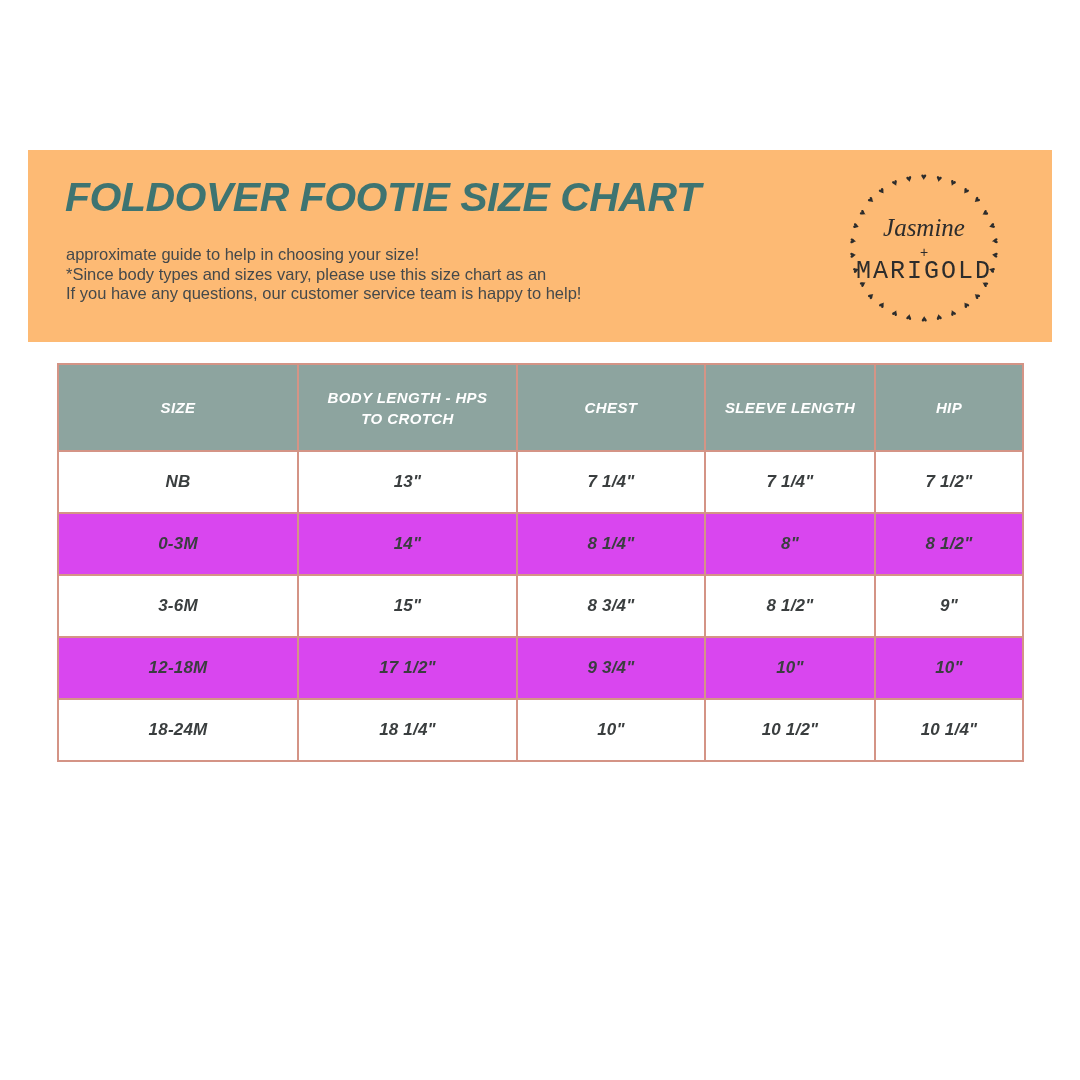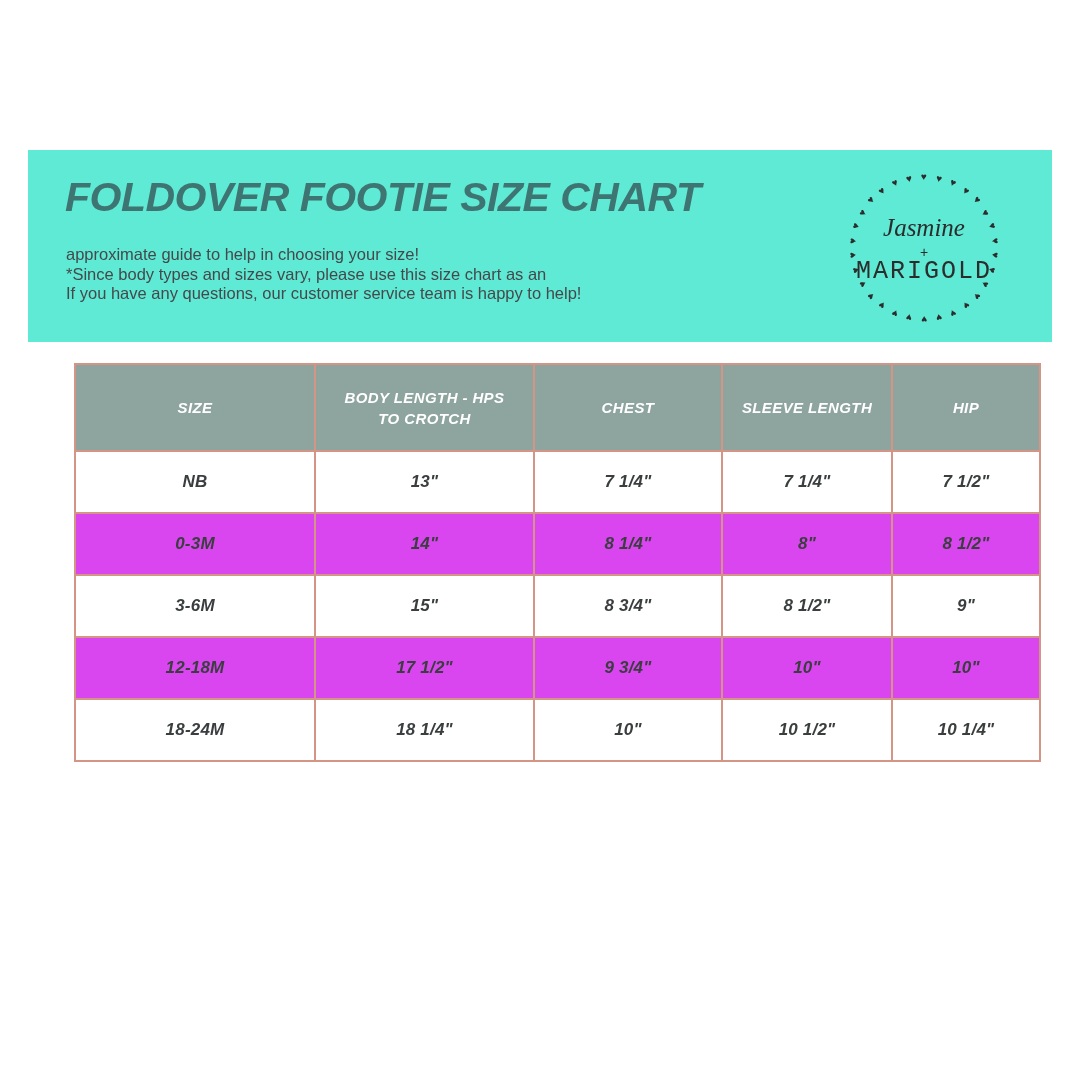--- a/index.html
+++ b/index.html
@@ -9,21 +9,21 @@
     background:#ffffff;
     font-family:"Liberation Sans", sans-serif;
     overflow:hidden;
   }
 
   
   .band {
     position:absolute;
     left:28px; top:150px;
     width:1024px; height:192px;
-    background:#5eead4;
+    background:#fdba74;
   }
   .title {
     position:absolute;
     left:37px; top:24px;
     font-size:41px;
     font-weight:bold;
     font-style:italic;
     letter-spacing:-0.5px;
     color:#3e7471;
     white-space:nowrap;
@@ -66,21 +66,21 @@
   .logo-caps {
     font-family:Liberation Mono, monospace;
     font-size:25px;
     letter-spacing:2px;
     line-height:20px;
   }
 
   
   .size-table {
     position:absolute;
-    left:74px; top:363px;
+    left:57px; top:363px;
     width:965px;
     border-collapse:collapse;
     table-layout:fixed;
   }
   .size-table th, .size-table td {
     border:2px solid #d49486;
     text-align:center;
     vertical-align:middle;
     font-style:italic;
     font-weight:bold;

